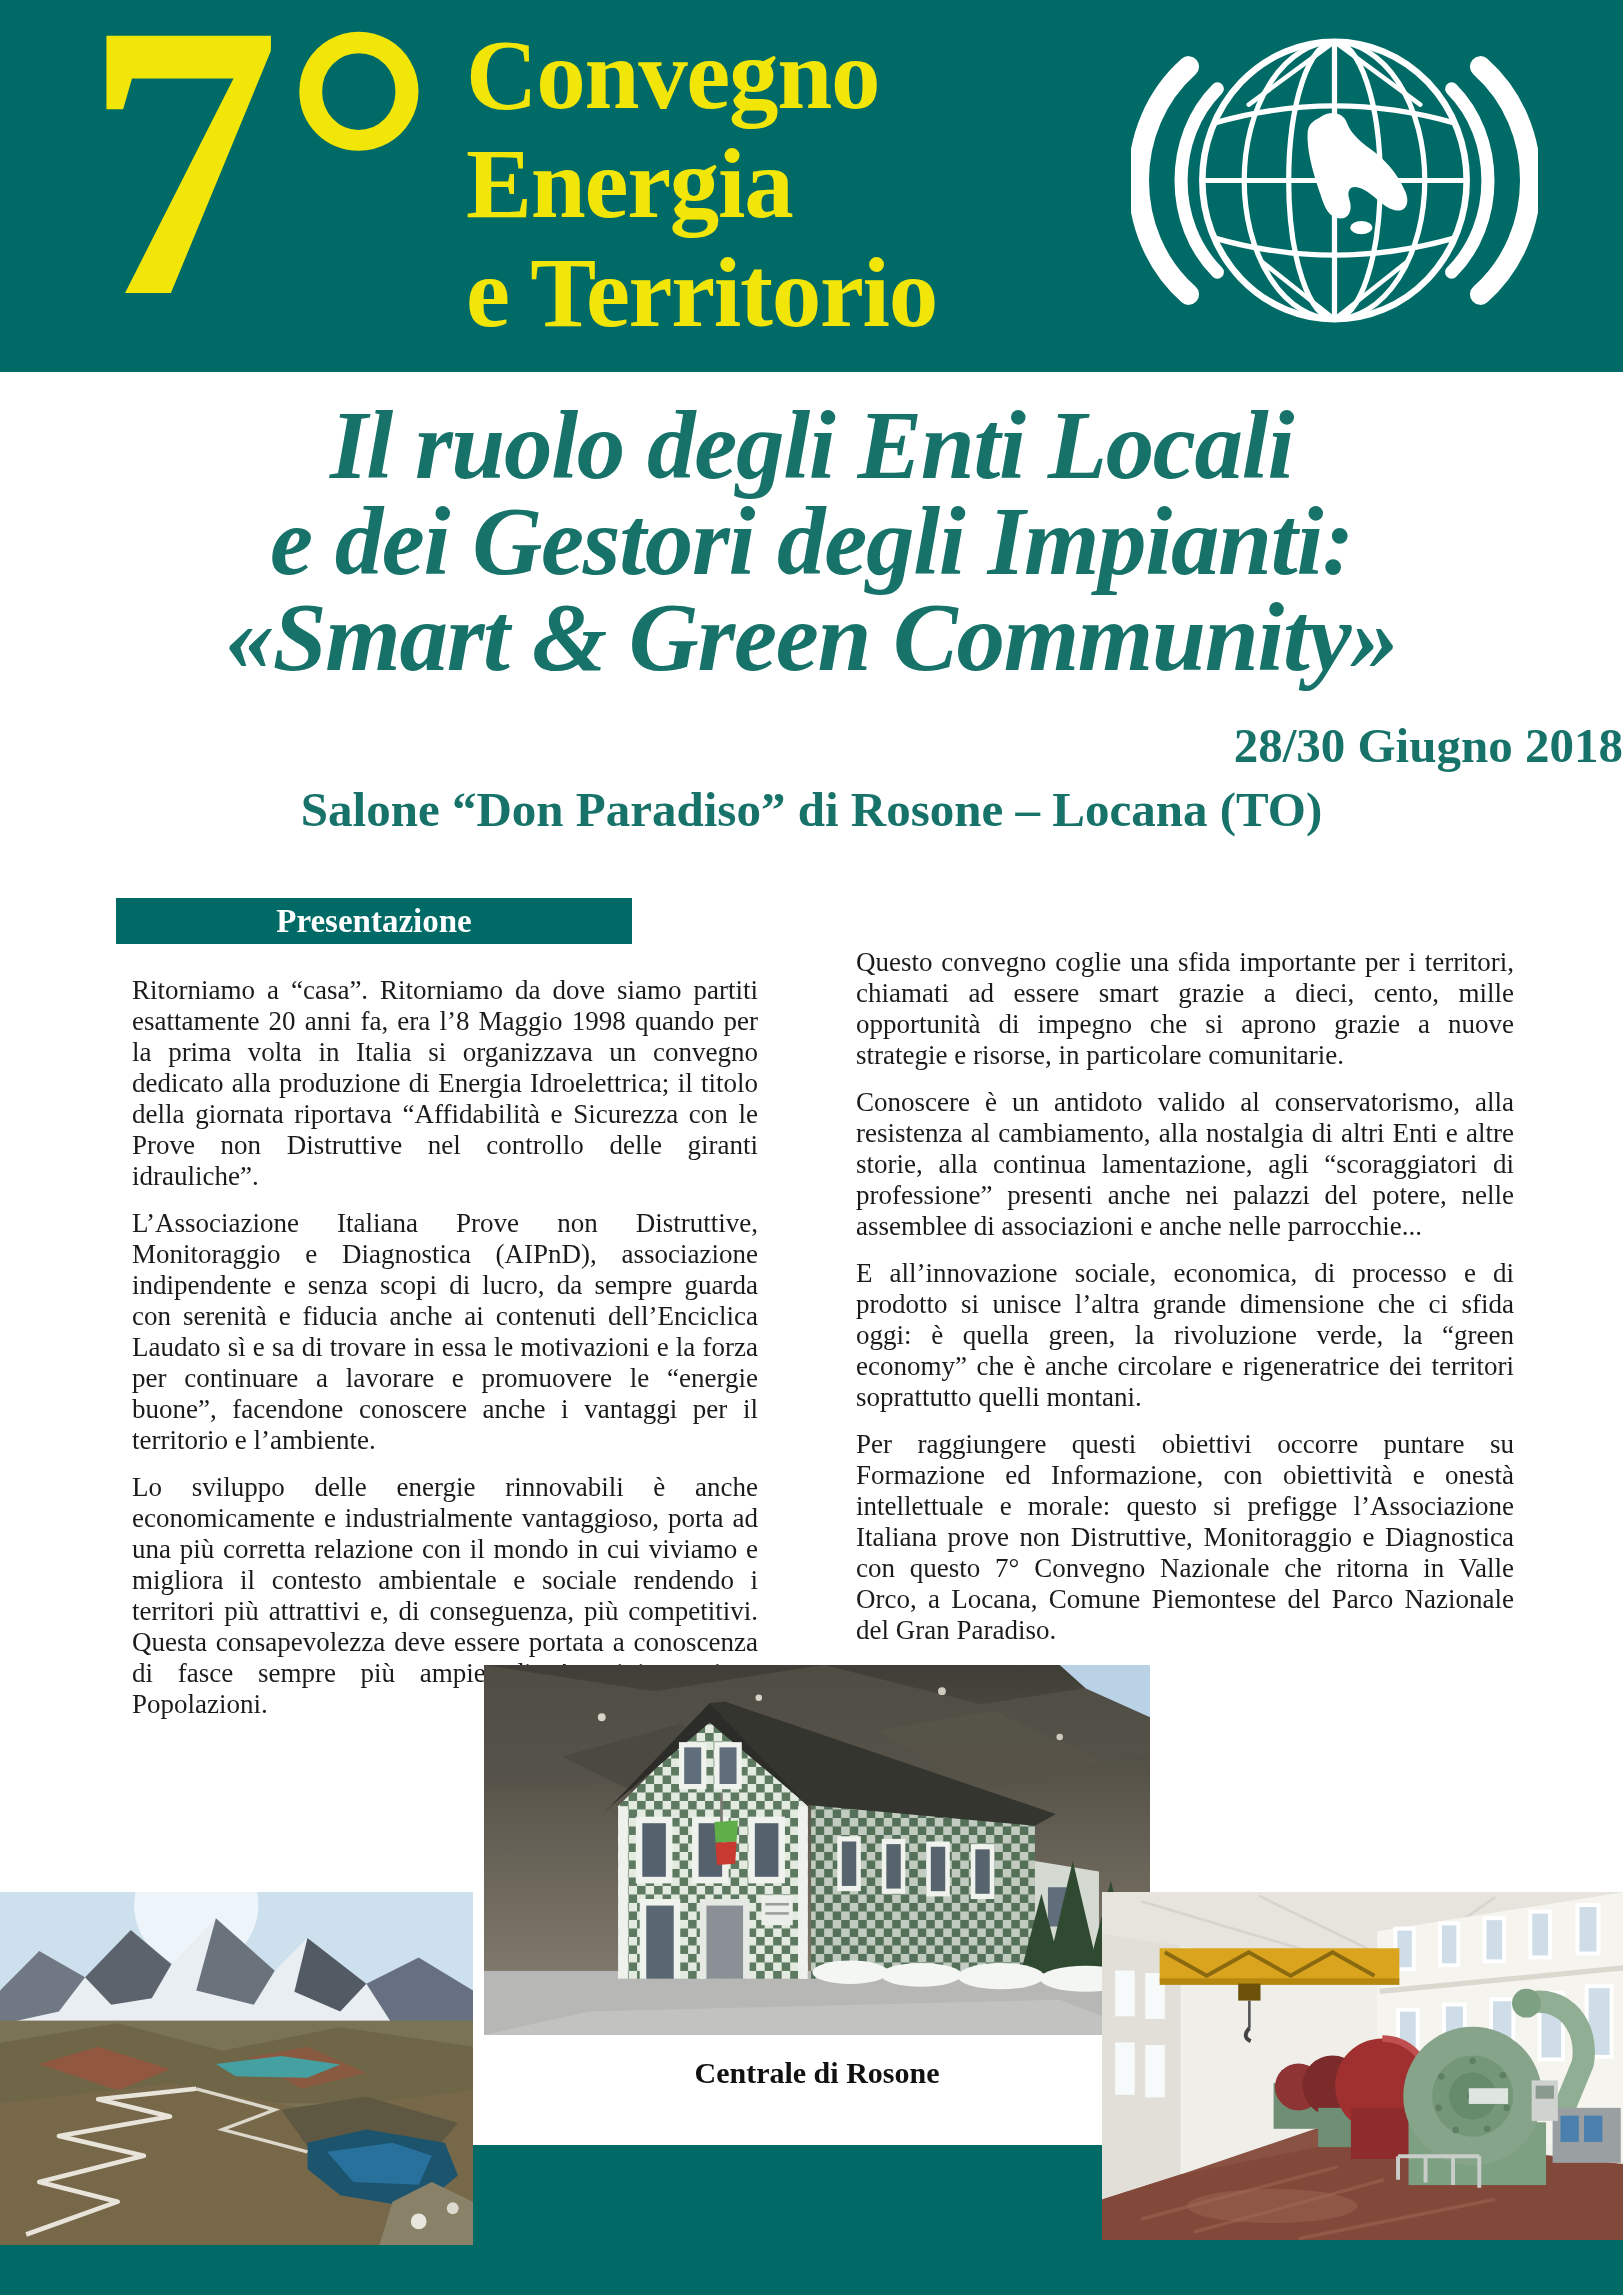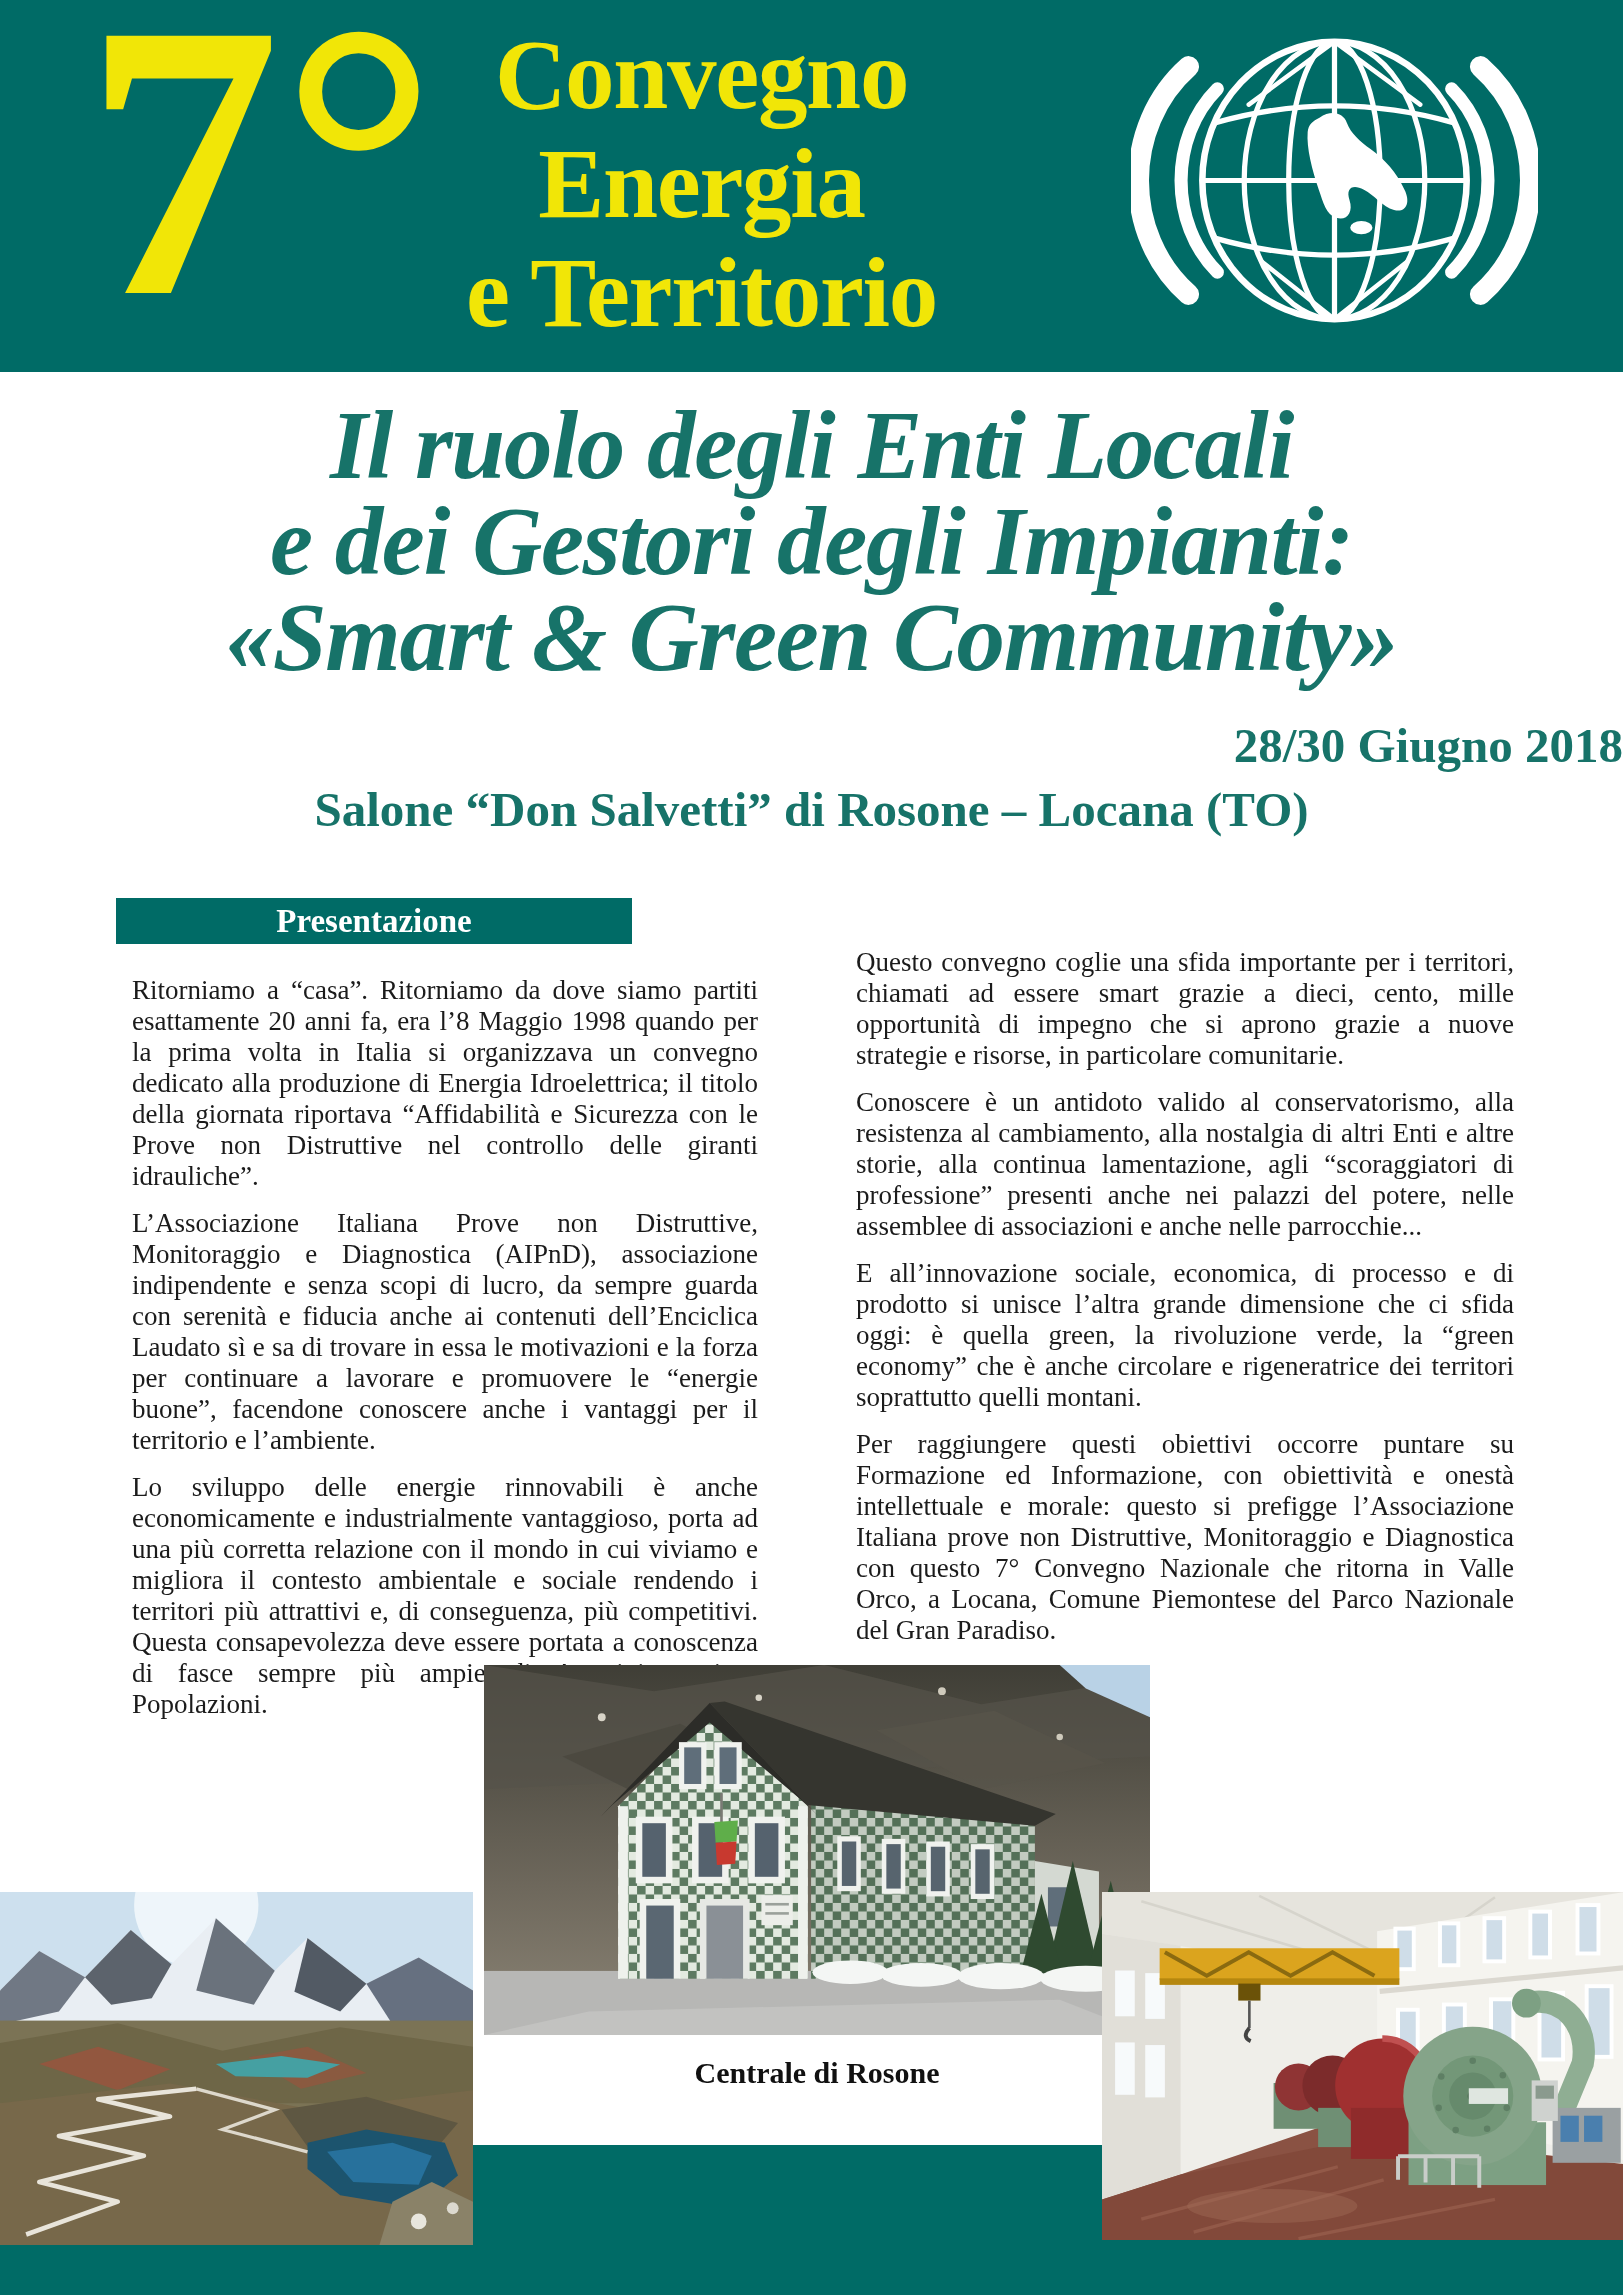--- a/index.html
+++ b/index.html
@@ -7,21 +7,21 @@
     --body_text:#1b1b1b; --caption_text:#111111; --white:#ffffff;
   }
   html,body{margin:0;padding:0;background:#ffffff;}
   .page{position:relative;width:1623px;height:2295px;background:#ffffff;overflow:hidden;
         font-family:"Liberation Serif","DejaVu Serif",serif;}
   
   .banner{position:absolute;left:0;top:0;width:1623px;height:372px;background:var(--teal,#006b66);}
   .edition{position:absolute;left:84px;top:-15.7px;font-size:393px;line-height:353px;
            font-weight:bold;color:var(--yellow,#f1e607);}
   .banner-title{position:absolute;left:466px;top:19.6px;font-weight:bold;
-                font-size:99px;line-height:109px;color:var(--yellow,#f1e607);letter-spacing:-1.3px;text-align:center;}
+                font-size:99px;line-height:109px;color:var(--yellow,#f1e607);letter-spacing:-1.3px;}
   .logo{position:absolute;left:1131px;top:26px;width:407px;height:309px;}
   
   .main-title{position:absolute;left:0;top:398px;width:1623px;text-align:center;
               font-weight:bold;font-style:italic;font-size:97px;line-height:96px;
               color:var(--teal_text,#177369);letter-spacing:-1.3px;}
   .event-date{position:absolute;left:0;top:720px;width:1623px;text-align:right;
               font-weight:bold;font-size:49px;line-height:52px;color:var(--teal_text,#177369);}
   .event-venue{position:absolute;left:0;top:784px;width:1623px;text-align:center;
                font-weight:bold;font-size:49px;line-height:52px;color:var(--teal_text,#177369);}
   
@@ -76,21 +76,21 @@
     </svg>
   </header>
 
   <div class="main-title">
     <div>Il ruolo degli Enti Locali</div>
     <div>e dei Gestori degli Impianti:</div>
     <div>«Smart &amp; Green Community»</div>
   </div>
 
   <div class="event-date">28/30 Giugno 2018</div>
-  <div class="event-venue">Salone “Don Salvetti” di Rosone – Locana (TO)</div>
+  <div class="event-venue">Salone “Don Paradiso” di Rosone – Locana (TO)</div>
 
   <div class="present-bar">
     <span>Presentazione</span>
   </div>
 
   <div class="col col-left">
       <p class="body-para"><span>Ritorniamo a “casa”. Ritorniamo da dove siamo partiti esattamente 20 anni fa, era l’8 Maggio 1998 quando per la prima volta in Italia si organizzava un convegno dedicato alla produzione di Energia Idroelettrica; il titolo della giornata riportava “Affidabilità e Sicurezza con le Prove non Distruttive nel controllo delle giranti idrauliche”.</span></p>
       <p class="body-para"><span>L’Associazione Italiana Prove non Distruttive, Monitoraggio e Diagnostica (AIPnD), associazione indipendente e senza scopi di lucro, da sempre guarda con serenità e fiducia anche ai contenuti dell’Enciclica </span><span class="it">Laudato sì</span><span> e sa di trovare in essa le motivazioni e la forza per continuare a lavorare e promuovere le “energie buone”, facendone conoscere anche i vantaggi per il territorio e l’ambiente.</span></p>
       <p class="body-para"><span>Lo sviluppo delle energie rinnovabili è anche economicamente e industrialmente vantaggioso, porta ad una più corretta relazione con il mondo in cui viviamo e migliora il contesto ambientale e sociale rendendo i territori più attrattivi e, di conseguenza, più competitivi. Questa consapevolezza deve essere portata a conoscenza di fasce sempre più ampie di Amministratori e Popolazioni.</span></p>
     </div>

